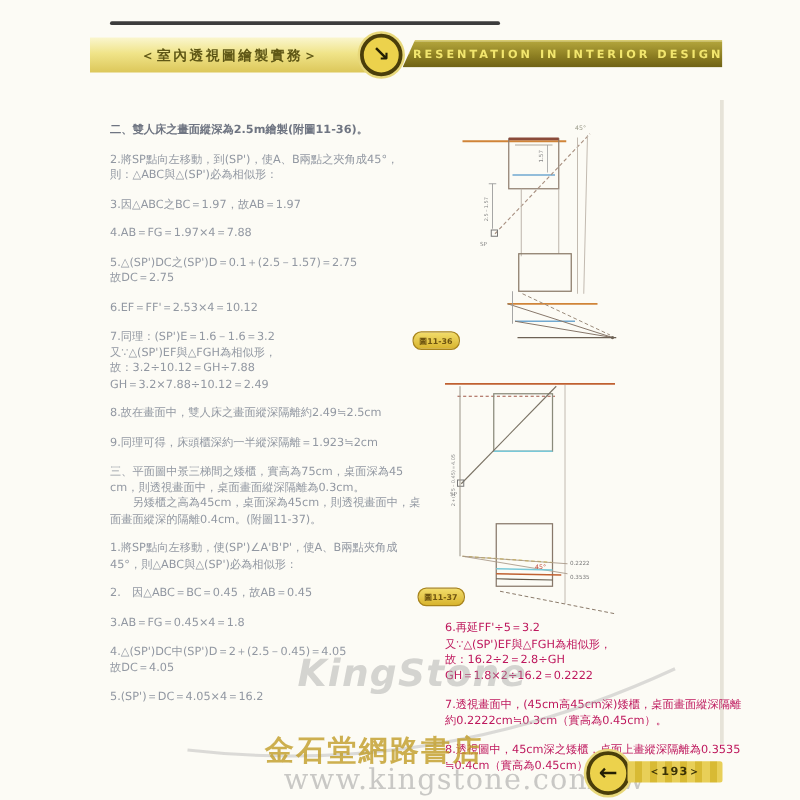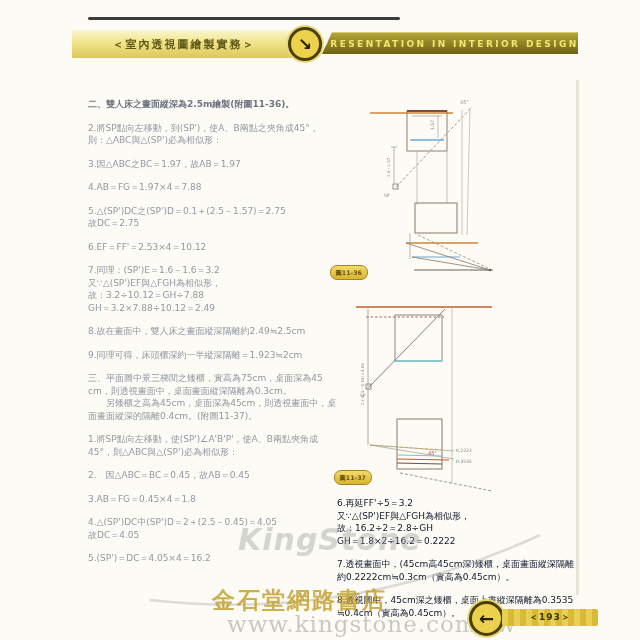--- a/index.html
+++ b/index.html
@@ -17,21 +17,21 @@
       background:#ecd24c;border:3px solid #4a3e0a;box-sizing:border-box;
       display:flex;align-items:center;justify-content:center;box-shadow:0 0 0 2px #e8d87a;}
   .hdr-circle .arr{font-size:17px;font-weight:bold;color:#241f04;line-height:1;}
   .band-dark{position:absolute;left:322px;top:32px;width:256px;height:21px;
       background:linear-gradient(180deg,#b3a53c 0%,#8d7f22 55%,#6e6114 100%);
       clip-path:polygon(10px 0,100% 0,100% 100%,0 100%);
       display:flex;align-items:center;justify-content:center;border-top:1px solid #d8cc72;}
   .band-dark span{font-size:9px;font-weight:bold;color:#f2e66e;letter-spacing:2.4px;white-space:nowrap;}
   
   .col-left{position:absolute;left:88px;top:98px;width:264px;color:#9298a2;}
-  .col-right{position:absolute;left:337px;top:497px;width:226px;color:#0f172a;}
+  .col-right{position:absolute;left:356px;top:497px;width:226px;color:#be185d;}
   .para{margin:0 0 11px 0;}
   .tline{font-size:9px;line-height:12.5px;white-space:nowrap;}
   .para.bold .tline{font-weight:bold;color:#6f7582;}
   
   .fig{position:absolute;}
   .badge{position:absolute;width:36px;height:13px;border-radius:7px;
       background:linear-gradient(180deg,#f2dc6a,#d8b42e);border:1px solid #a8841c;
       display:flex;align-items:center;justify-content:center;}
   .badge span{font-size:7px;color:#6e5410;font-weight:bold;transform:scale(.9);white-space:nowrap;}
   
@@ -40,21 +40,21 @@
   .wm-swoosh{position:absolute;left:140px;top:505px;pointer-events:none;}
   .wm-store{position:absolute;left:212px;top:585px;font-family:"DejaVu Serif",serif;font-weight:bold;
       font-size:23px;color:rgba(193,156,38,.8);letter-spacing:2px;pointer-events:none;white-space:nowrap;}
   .wm-url{position:absolute;left:227px;top:611px;font-family:"DejaVu Serif",serif;
       font-size:23px;color:rgba(150,150,150,.5);letter-spacing:1px;pointer-events:none;}
   
   .ftr-circle{position:absolute;left:469px;top:601px;width:35px;height:35px;border-radius:50%;
       background:#ecd24c;border:3px solid #4a3e0a;box-sizing:border-box;
       display:flex;align-items:center;justify-content:center;box-shadow:0 0 0 2px #e8d87a;}
   .ftr-circle .arr{font-size:18px;font-weight:bold;color:#241f04;line-height:1;}
-  .ftr-bar{position:absolute;left:502px;top:609px;width:96px;height:17px;
+  .ftr-bar{position:absolute;left:502px;top:609px;width:76px;height:17px;
       background:repeating-linear-gradient(90deg,#e8cf58 0 6px,#d8ba34 6px 12px);
       border-radius:2px;display:flex;align-items:center;justify-content:center;}
   .ftr-bar span{font-size:9px;font-weight:bold;color:#3a3206;letter-spacing:1px;}
   svg text{font-family:"DejaVu Sans",sans-serif;}
 </style>
 </head>
 <body>
 
 <div class="page">
 

